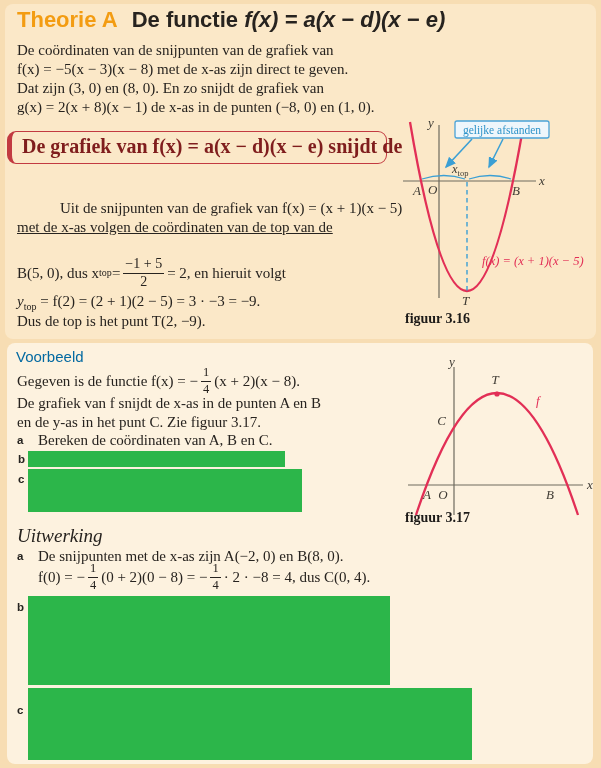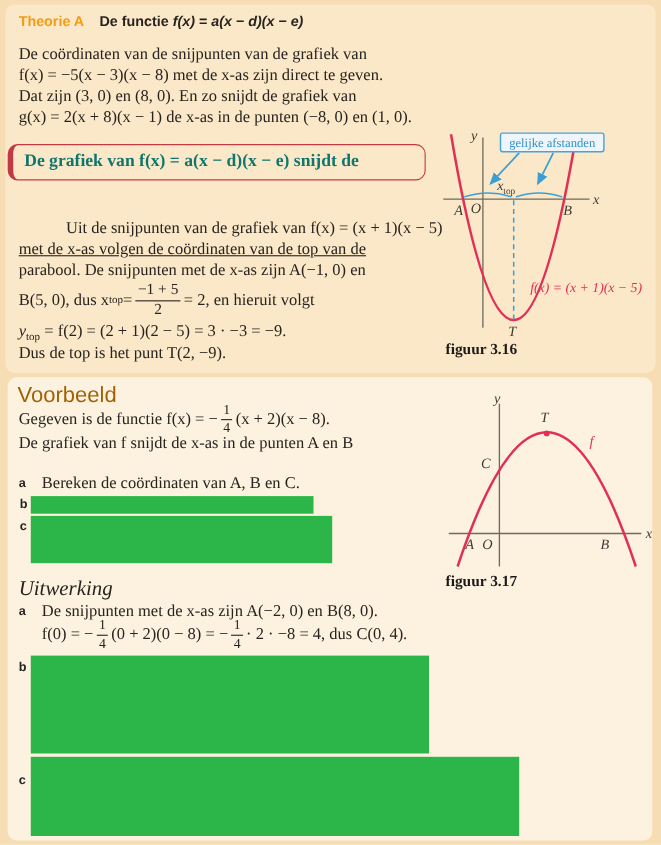--- a/index.html
+++ b/index.html
@@ -2,32 +2,32 @@
 <html><head>
 <meta charset="utf-8">
 <style>
   html,body{margin:0;padding:0;}
   .page{position:relative;width:601px;height:768px;background:#f7ddb3;overflow:hidden;
         font-family:"Liberation Serif",serif;color:#27231f;}
   .panel-top{position:absolute;left:5px;top:4px;width:591px;height:335px;background:#fbe8c8;border-radius:8px;}
   .panel-vb{position:absolute;left:7px;top:343px;width:586px;height:421px;background:#fdf2df;border-radius:8px;}
   .tl{position:absolute;font-size:15px;line-height:18px;white-space:nowrap;}
   .fl{position:absolute;display:flex;align-items:center;font-size:15px;white-space:nowrap;}
-  .title{font-family:"Liberation Sans",sans-serif;font-weight:bold;font-size:13px;}
+  .title{font-family:"Liberation Sans",sans-serif;font-weight:bold;font-size:22px;}
   .kicker{color:#f39c12;margin-right:14px;}
   .title-formula{font-style:italic;}
   .rulebox{position:absolute;left:7px;top:131px;width:356px;border:1.8px solid #c23a41;border-left-width:5px;
            border-radius:9px;padding:5px 8px 7px 10px;background:transparent;}
-  .rulebox .rl{font-weight:bold;color:#0f766e;font-size:16px;line-height:19px;white-space:nowrap;}
+  .rulebox .rl{font-weight:bold;color:#7f1d1d;font-size:20px;line-height:19px;white-space:nowrap;}
   .frac{display:inline-flex;flex-direction:column;align-items:center;line-height:1.05;margin:0 3px;font-size:12.5px;}
   .frac .num{border-bottom:1.1px solid #27231f;padding:0 2px 1px;}
   .frac .den{padding-top:1px;}
   .frac.big{font-size:14px;}
   sub.sb{font-size:10px;line-height:0;}
-  .vb-head{position:absolute;left:16px;top:348px;font-family:"Liberation Sans",sans-serif;font-size:20px;color:#a16207;}
+  .vb-head{position:absolute;left:16px;top:348px;font-family:"Liberation Sans",sans-serif;font-size:15px;color:#0369a1;}
   .item-label{position:absolute;font-family:"Liberation Sans",sans-serif;font-weight:bold;font-size:11.5px;color:#262420;}
   .greenbox{position:absolute;background:#2cb64a;}
   .uit-head{font-style:italic;font-size:19px;}
   .caption{position:absolute;font-weight:bold;font-size:14px;color:#1c1a18;}
   svg{position:absolute;overflow:visible;}
   svg text{font-family:"Liberation Serif",serif;}
 </style>
 </head>
 <body>
 
@@ -43,21 +43,20 @@
   <div class="tl" style="left:17px;top:60px;">f(x) = −5(x − 3)(x − 8) met de x-as zijn direct te geven.</div>
   <div class="tl" style="left:17px;top:79px;">Dat zijn (3, 0) en (8, 0). En zo snijdt de grafiek van</div>
   <div class="tl" style="left:17px;top:98px;">g(x) = 2(x + 8)(x − 1) de x-as in de punten (−8, 0) en (1, 0).</div>
 
   <div class="rulebox">
     <div class="rl">De grafiek van f(x) = a(x − d)(x − e) snijdt de</div>
   </div>
 
   <div class="tl" style="left:17px;top:199px;margin-left:43px;">Uit de snijpunten van de grafiek van f(x) = (x + 1)(x − 5)</div>
   <div class="tl" style="left:17px;top:218px;text-decoration:underline;">met de x-as volgen de coördinaten van de top van de</div>
-  <div class="tl" style="left:17px;top:237px;">parabool. De snijpunten met de x-as zijn A(−1, 0) en</div>
   <div class="fl" style="left:17px;top:256px;height:34px;">
     <span>B(5, 0), dus x</span>
       <sub class="sb">top</sub>
       <span> = </span>
     <span class="frac big">
       <span class="num">−1 + 5</span>
       <span class="den">2</span>
     </span>
     <span> = 2, en hieruit volgt</span>
   </div>
@@ -96,20 +95,21 @@
   <div class="vb-head" style="left: 16px; top: 348px;">Voorbeeld</div>
   <div class="fl" style="left:17px;top:368px;height:26px;">
     <span>Gegeven is de functie f(x) = −</span>
     <span class="frac">
       <span class="num">1</span>
       <span class="den">4</span>
     </span>
     <span>(x + 2)(x − 8).</span>
   </div>
   <div class="tl" style="left:17px;top:394px;">De grafiek van f snijdt de x-as in de punten A en B</div>
+  <div class="tl" style="left:17px;top:413px;">en de y-as in het punt C. Zie figuur 3.17.</div>
 
   <div class="item-label" style="left:17px;top:434px;">a</div>
   <div class="tl" style="left:38px;top:431px;">Bereken de coördinaten van A, B en C.</div>
 
   <div class="item-label" style="left:18px;top:453px;">b</div>
   <div class="greenbox" style="left:28px;top:451px;width:257px;height:16px;"></div>
 
   <div class="item-label" style="left:18px;top:473px;">c</div>
   <div class="greenbox" style="left:28px;top:469px;width:274px;height:43px;"></div>
 
@@ -120,21 +120,21 @@
     <circle cx="97" cy="39" r="2.6" fill="#e22f56"></circle>
     <text x="52" y="11" text-anchor="middle" font-style="italic" font-size="13" fill="#3e3a33">y</text>
     <text x="187" y="134" font-style="italic" font-size="13" fill="#3e3a33">x</text>
     <text x="95" y="29" text-anchor="middle" font-style="italic" font-size="13" fill="#3e3a33">T</text>
     <text x="136" y="50" font-style="italic" font-size="13" fill="#e22f56">f</text>
     <text x="46" y="70" text-anchor="end" font-style="italic" font-size="13" fill="#3e3a33">C</text>
     <text x="27" y="144" text-anchor="middle" font-style="italic" font-size="13" fill="#3e3a33">A</text>
     <text x="43" y="144" text-anchor="middle" font-style="italic" font-size="13" fill="#3e3a33">O</text>
     <text x="150" y="144" text-anchor="middle" font-style="italic" font-size="13" fill="#3e3a33">B</text>
   </svg>
-  <div class="caption" style="left:405px;top:522px;">figuur 3.17</div>
+  <div class="caption" style="left:405px;top:510px;">figuur 3.17</div>
 
   <div class="tl uit-head" style="left:17px;top:527px;">Uitwerking</div>
   <div class="item-label" style="left:17px;top:550px;">a</div>
   <div class="tl" style="left:38px;top:547px;">De snijpunten met de x-as zijn A(−2, 0) en B(8, 0).</div>
   <div class="fl" style="left:38px;top:563px;height:28px;">
     <span>f(0) = −</span>
     <span class="frac">
       <span class="num">1</span>
       <span class="den">4</span>
     </span>

